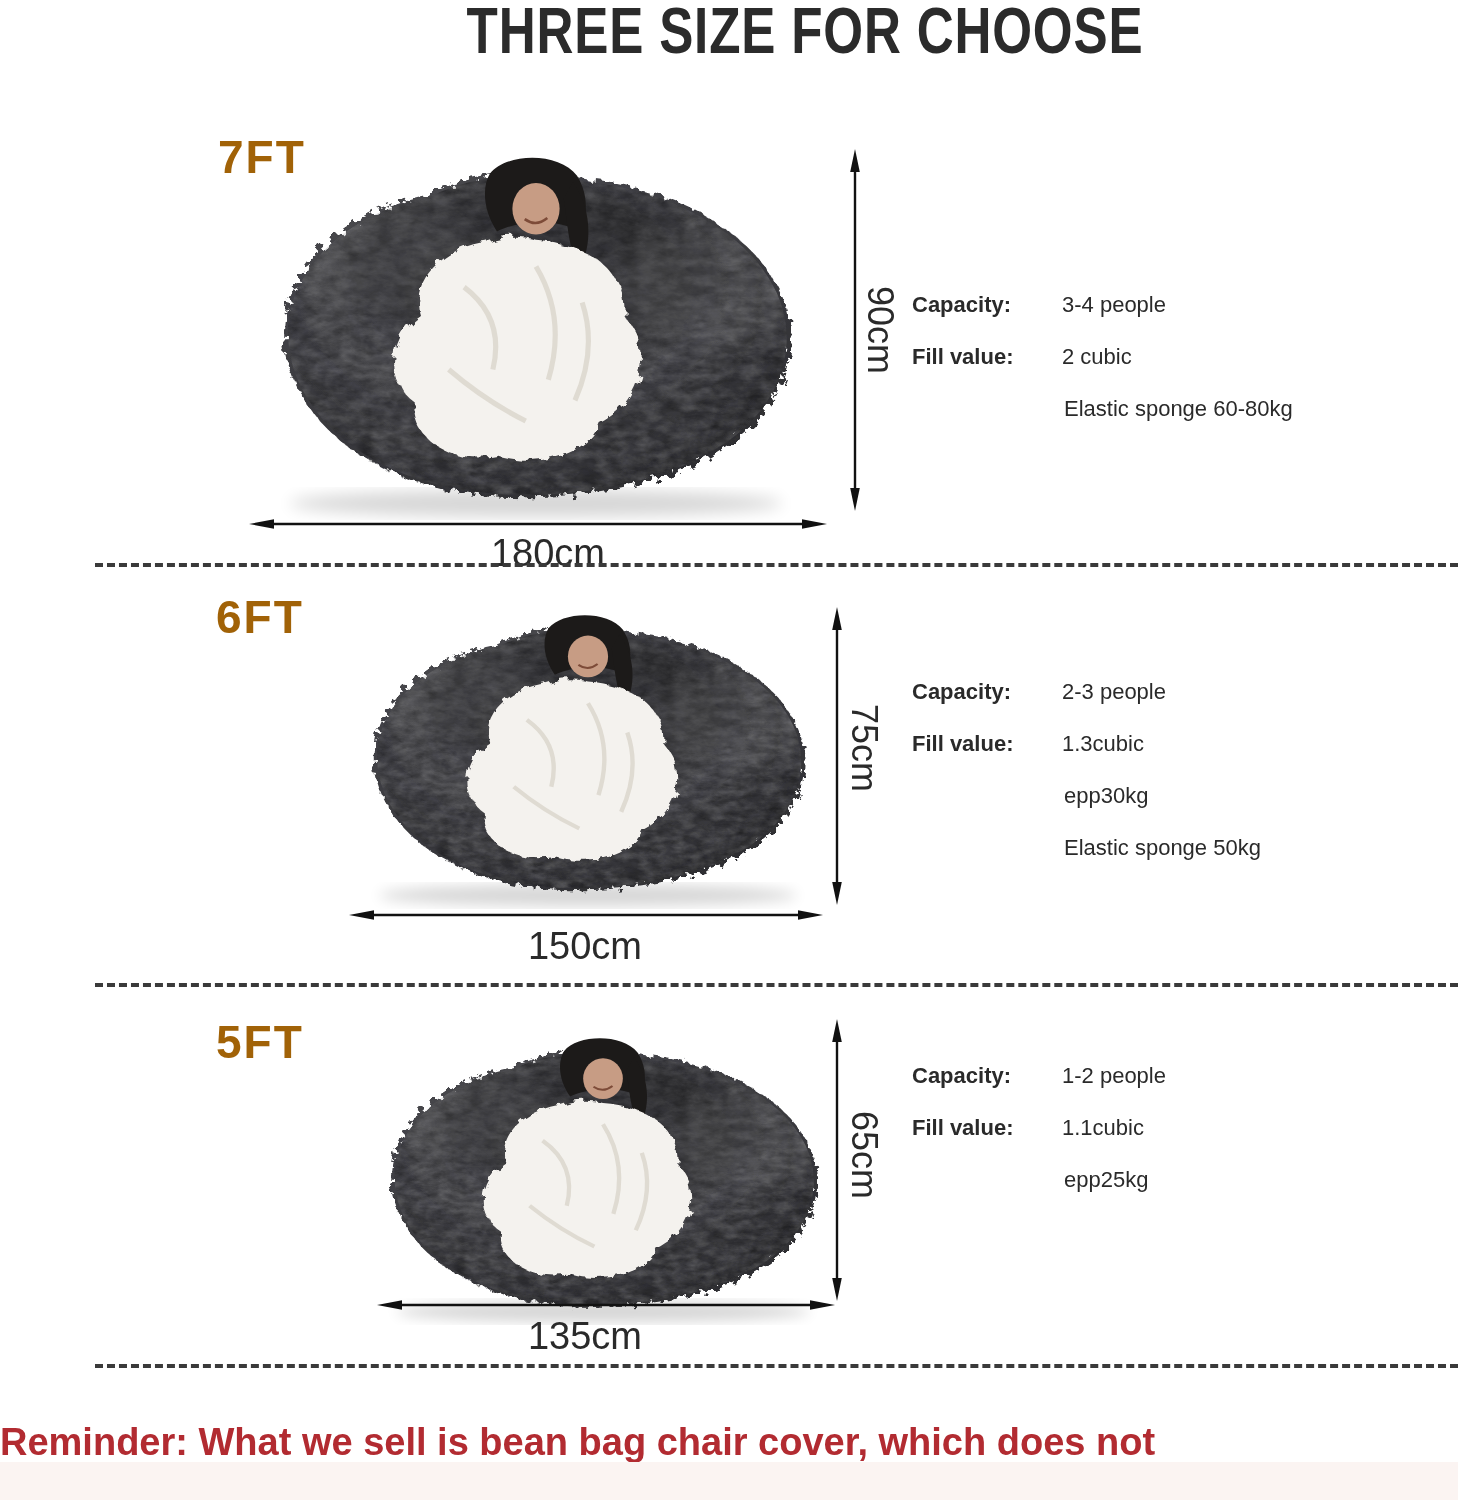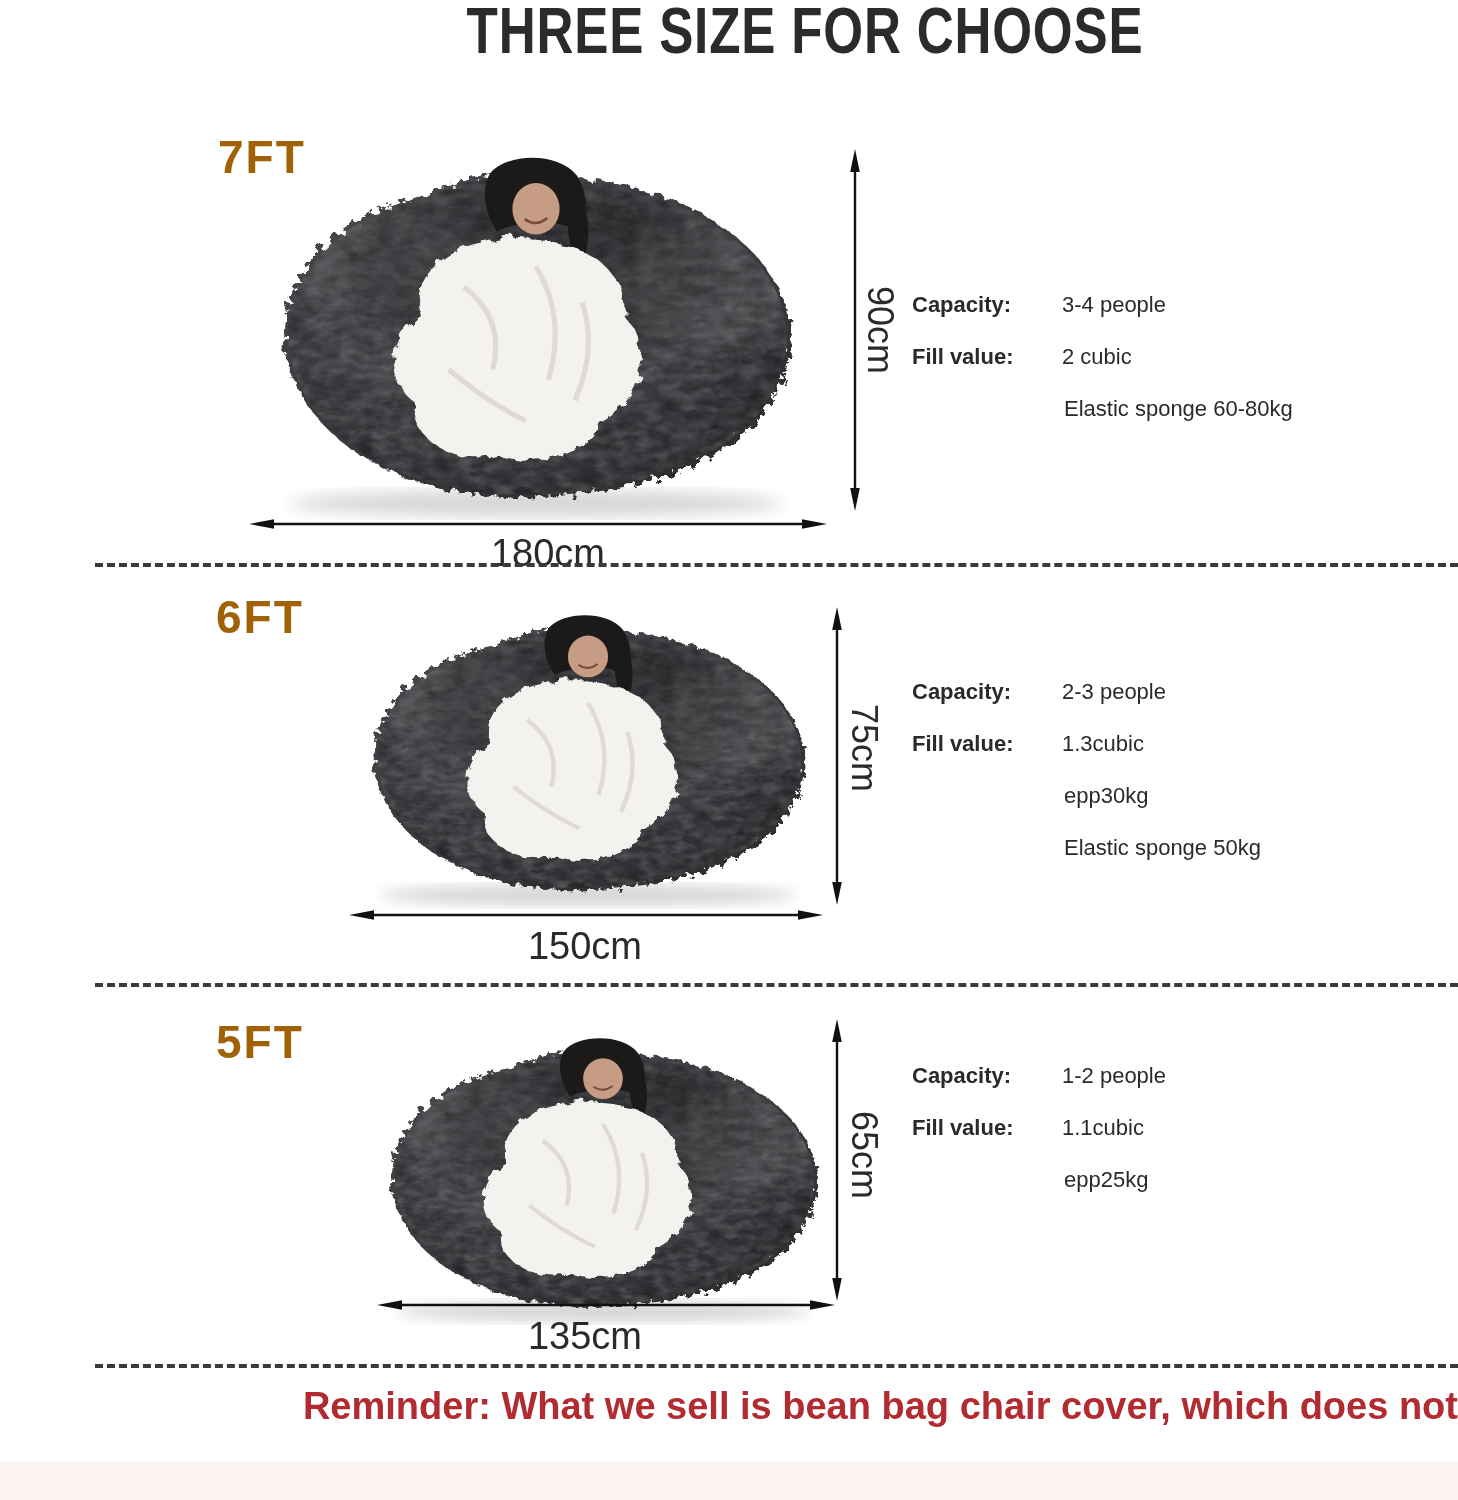--- a/index.html
+++ b/index.html
@@ -24,22 +24,22 @@
   .hdim { position:absolute; transform:translate(-50%,0); font-size:38px;text-align:right; }
 
   .specs { position:absolute; font-size:22px; }
   .spec-row { height:52px; line-height:52px; white-space:nowrap; }
   .spec-label { display:inline-block; width:150px; font-weight:700; }
   .indent { padding-left:152px; }
 
   .divider { position:absolute; left:95px; right:0; height:0; border-top:4px dashed #3a3a3a; }
 
   .reminder-line {
-    position:absolute; left:0; width:100%; text-align:right;
-    font-size:38px; font-weight:700; color:#b22b31; white-space:nowrap;
+    position:absolute; left:0; width:100%; text-align:left;
+    font-size:38px; font-weight:700; color:#b22b31; white-space:nowrap;margin-top:36px;
   }
   .bottom-tint { position:absolute; left:0; right:0; bottom:0; height:38px; background:#fbf4f2; }
 </style>
 </head>
 <body>
 
 <svg width="0" height="0" style="position:absolute" aria-hidden="true">
   <defs>
     <radialGradient id="bagGrad" cx="42%" cy="38%" r="75%">
       <stop offset="0%" stop-color="#5d5d63"></stop>

